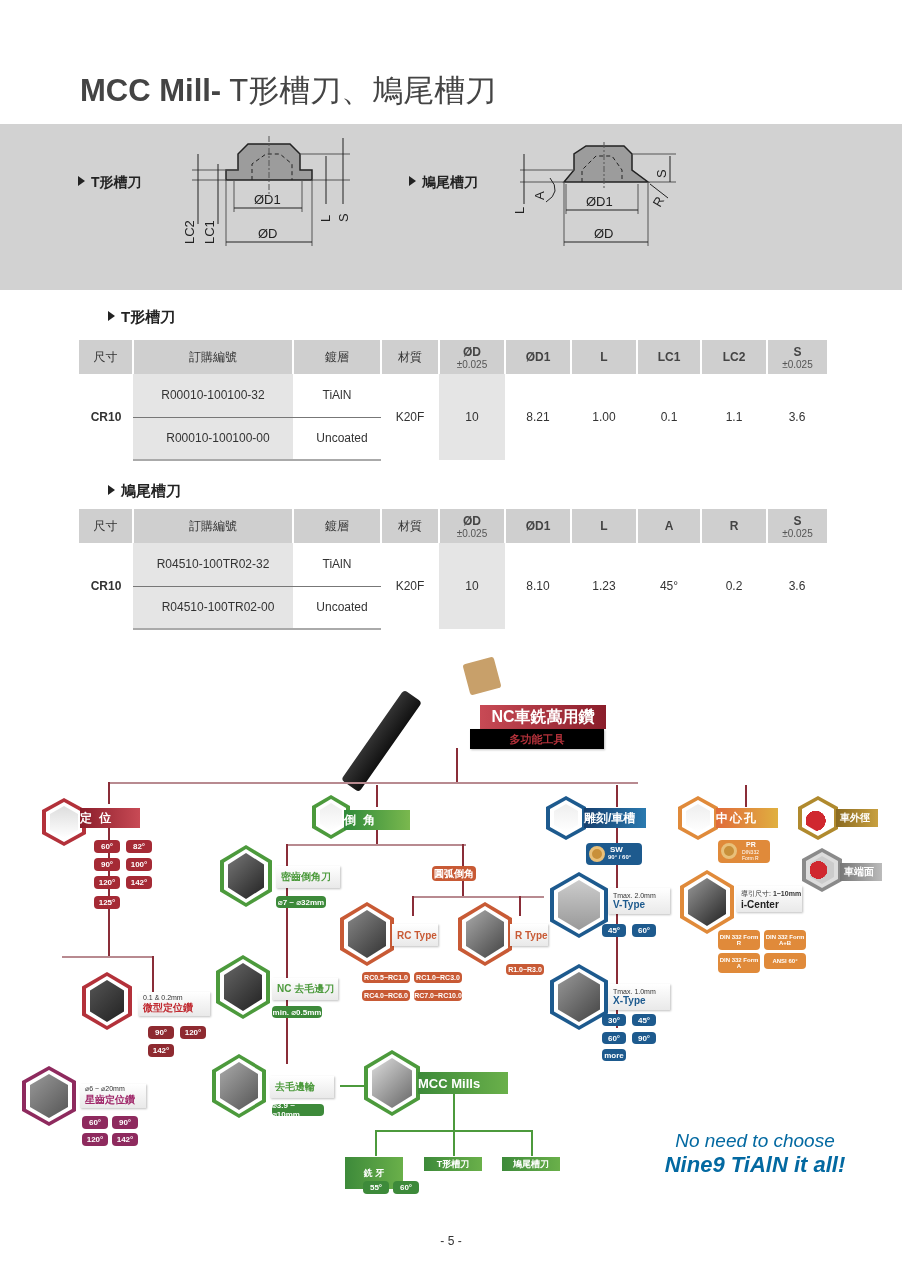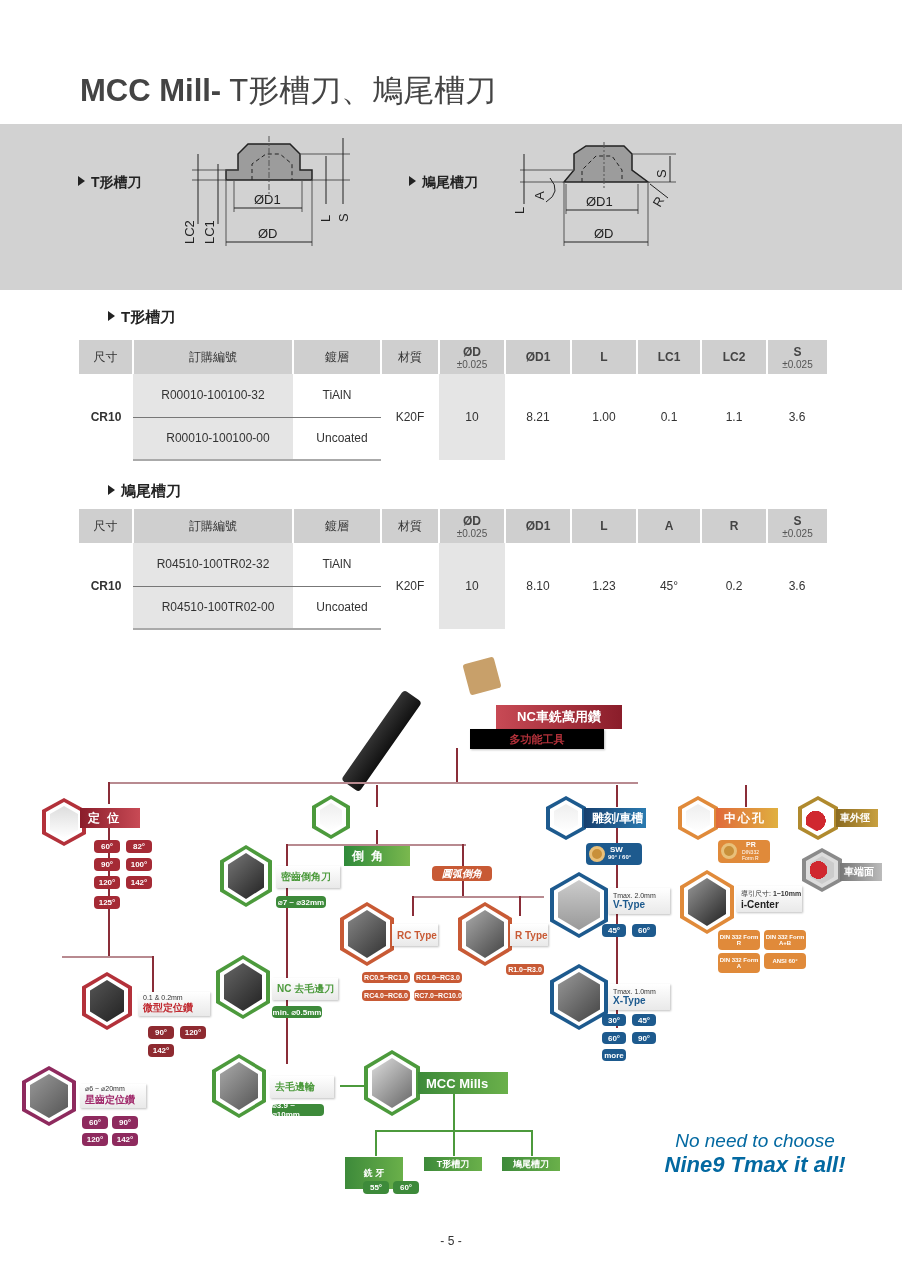--- a/index.html
+++ b/index.html
@@ -19,21 +19,21 @@
   table.spec td { text-align: center; height: 43px; }
   table.spec td.shade { background: #e5e5e5; }
   table.spec td.bold { font-weight: bold; margin-top: 32px; }
   table.spec tr.last td { border-bottom: 2px solid #aaa; padding-left: 10px; }
   .split-line { border-top: 1px solid #777; }
   .vline { position: absolute; width: 2px; background: #8a2d38; }
   .hline { position: absolute; height: 2px; background: #b88a90; }
   .hex { position: absolute; clip-path: polygon(50% 0, 100% 25%, 100% 75%, 50% 100%, 0 75%, 0 25%); }
   .hex-inner { position: absolute; left: 4px; top: 4px; right: 4px; bottom: 4px; clip-path: polygon(50% 0, 100% 25%, 100% 75%, 50% 100%, 0 75%, 0 25%); background: #fff; }
   .hex-photo { position: absolute; left: 8px; top: 8px; right: 8px; bottom: 8px; clip-path: polygon(50% 0, 100% 25%, 100% 75%, 50% 100%, 0 75%, 0 25%); }
-  .banner { position: absolute; color: #fff; font-weight: bold; font-size: 12px; display: flex; align-items: center; padding-left: 8px; letter-spacing: 2px; }
+  .banner { position: absolute; color: #fff; font-weight: bold; font-size: 12px; display: flex; align-items: center; padding-left: 0; letter-spacing: 2px; }
   .tag { position: absolute; color: #fff; font-weight: bold; font-size: 8px; border-radius: 4px; display: flex; align-items: center; justify-content: center; }
   .label-box { position: absolute; background: linear-gradient(#fff, #e9e9e9); box-shadow: 1px 1px 2px rgba(0,0,0,0.25); font-weight: bold; font-size: 10px; display: flex; flex-direction: column; justify-content: center; padding-left: 5px; }
   .label-box .small { font-size: 7px; font-weight: normal; color: #333; }
   .slogan { position: absolute; left: 650px; top: 1130px; text-align: center; width: 210px; font-style: italic; color: #0369a1; }
   .slogan .l1 { font-size: 19px; }
   .slogan .l2 { font-size: 22px; font-weight: bold; }
   .page-number { position: absolute; left: 0; top: 1234px; width: 902px; text-align: center; font-size: 12px; color: #333; }
 </style>
 </head>
 <body>
@@ -185,21 +185,21 @@
     <td class="shade split-line">R04510-100TR02-00</td>
     <td class="split-line">Uncoated</td>
   </tr>
 </tbody>
   </table>
 
 <div>
 
   <div style="position:absolute;left:350px;top:700px;width:110px;height:22px;background:linear-gradient(#333,#111);transform:rotate(-55deg);transform-origin:left center;top:775px;border-radius:4px;"></div>
   <div style="position:absolute;left:466px;top:660px;width:32px;height:32px;background:#c8a06a;transform:rotate(-15deg);border-radius:3px;"></div>
-  <div style="position:absolute;left:480px;top:705px;width:126px;height:24px;background:linear-gradient(90deg,#c84a55,#8a1d2a);color:#fff;font-weight:bold;font-size:13px;display:flex;align-items:center;justify-content:center;margin-left:16px;">NC車銑萬用鑽</div>
+  <div style="position:absolute;left:480px;top:705px;width:126px;height:24px;background:linear-gradient(90deg,#c84a55,#8a1d2a);color:#fff;font-weight:bold;font-size:16px;display:flex;align-items:center;justify-content:center;">NC車銑萬用鑽</div>
   <div style="position:absolute;left:470px;top:729px;width:134px;height:20px;background:#000000;box-shadow:1px 1px 2px rgba(0,0,0,0.25);color:#b3313a;font-weight:bold;font-size:11px;display:flex;align-items:center;justify-content:center;">多功能工具</div>
 
   <div class="vline" style="left:456px;top:748px;height:34px;"></div>
   <div class="hline" style="left:108px;top:782px;width:530px;"></div>
   <div class="vline" style="left:108px;top:782px;height:22px;"></div>
   <div class="vline" style="left:376px;top:785px;height:22px;"></div>
   <div class="vline" style="left:616px;top:785px;height:22px;"></div>
   <div class="vline" style="left:745px;top:785px;height:22px;"></div>
 
   <div class="hex" style="left:42px;top:798px;width:44px;height:48px;background:#b3313a;">
@@ -240,21 +240,21 @@
     </div>
   <div class="tag" style="left:82px;top:1116px;width:26px;height:13px;background:#8e2a5e;">60°</div>
   <div class="tag" style="left:112px;top:1116px;width:26px;height:13px;background:#8e2a5e;">90°</div>
   <div class="tag" style="left:82px;top:1133px;width:26px;height:13px;background:#8e2a5e;">120°</div>
   <div class="tag" style="left:112px;top:1133px;width:26px;height:13px;background:#8e2a5e;">142°</div>
 
   <div class="hex" style="left:312px;top:795px;width:38px;height:44px;background:#4c9a3c;">
       <div class="hex-inner"></div>
       <div class="hex-photo" style="background:linear-gradient(#eee,#fff);"></div>
     </div>
-  <div class="banner" style="left:344px;top:846px;width:66px;height:20px;background:linear-gradient(90deg,#2f8a3a,#7ab84e);">倒 角</div>
+  <div class="banner" style="left:344px;top:810px;width:66px;height:20px;background:linear-gradient(90deg,#2f8a3a,#7ab84e);">倒 角</div>
   <div class="vline" style="left:376px;top:830px;height:14px;"></div>
   <div class="hline" style="left:286px;top:844px;width:180px;"></div>
   <div class="vline" style="left:286px;top:844px;height:220px;"></div>
   <div class="vline" style="left:462px;top:844px;height:22px;"></div>
 
   <div class="hex" style="left:220px;top:845px;width:52px;height:62px;background:#4c9a3c;">
       <div class="hex-inner"></div>
       <div class="hex-photo" style="background:linear-gradient(135deg,#777,#222);"></div>
     </div>
   <div class="label-box" style="left:276px;top:866px;width:64px;height:22px;color:#4c9a3c;">密齒倒角刀</div>
@@ -267,21 +267,21 @@
   <div class="label-box" style="left:272px;top:978px;width:66px;height:22px;color:#4c9a3c;">NC 去毛邊刀</div>
   <div class="tag" style="left:272px;top:1006px;width:50px;height:12px;background:#3d8a3a;">min. ⌀0.5mm</div>
 
   <div class="hex" style="left:212px;top:1054px;width:54px;height:64px;background:#4c9a3c;">
       <div class="hex-inner"></div>
       <div class="hex-photo" style="background:linear-gradient(135deg,#aaa,#555);"></div>
     </div>
   <div class="label-box" style="left:270px;top:1076px;width:64px;height:22px;color:#4c9a3c;">去毛邊輪</div>
   <div class="tag" style="left:272px;top:1104px;width:52px;height:12px;background:#3d8a3a;">⌀3.9 ~ ⌀10mm</div>
 
-  <div class="tag" style="left:432px;top:866px;width:60px;height:15px;background:#c85a35;font-size:10px;font-style:italic;">圓弧倒角</div>
+  <div class="tag" style="left:432px;top:866px;width:44px;height:15px;background:#c85a35;font-size:10px;">圓弧倒角</div>
   <div class="vline" style="left:462px;top:881px;height:16px;"></div>
   <div class="hline" style="left:412px;top:896px;width:132px;"></div>
   <div class="vline" style="left:412px;top:896px;height:20px;"></div>
   <div class="vline" style="left:519px;top:896px;height:20px;"></div>
 
   <div class="hex" style="left:340px;top:902px;width:54px;height:64px;background:#c85a35;">
       <div class="hex-inner"></div>
       <div class="hex-photo" style="background:linear-gradient(135deg,#888,#333);"></div>
     </div>
   <div class="label-box" style="left:392px;top:924px;width:46px;height:22px;color:#c85a35;">RC Type</div>
@@ -381,16 +381,16 @@
   <div class="vline" style="left:453px;top:1130px;height:26px;background:#4c9a3c;"></div>
   <div class="tag" style="left:345px;top:1157px;width:58px;height:32px;background:linear-gradient(90deg,#3d8a3a,#6ab04a);border-radius:0;font-size:9px;">銑 牙</div>
   <div class="tag" style="left:424px;top:1157px;width:58px;height:14px;background:linear-gradient(90deg,#3d8a3a,#6ab04a);border-radius:0;font-size:9px;">T形槽刀</div>
   <div class="tag" style="left:502px;top:1157px;width:58px;height:14px;background:linear-gradient(90deg,#3d8a3a,#6ab04a);border-radius:0;font-size:9px;">鳩尾槽刀</div>
   <div class="tag" style="left:363px;top:1181px;width:26px;height:13px;background:#3d8a3a;">55°</div>
   <div class="tag" style="left:393px;top:1181px;width:26px;height:13px;background:#3d8a3a;">60°</div>
 </div>
 
 <div class="slogan">
   <div class="l1">No need to choose</div>
-  <div class="l2">Nine9 Tmax it all!</div>
+  <div class="l2">Nine9 TiAlN it all!</div>
 </div>
 
 <div class="page-number">- 5 -</div>
 
 </body></html>

